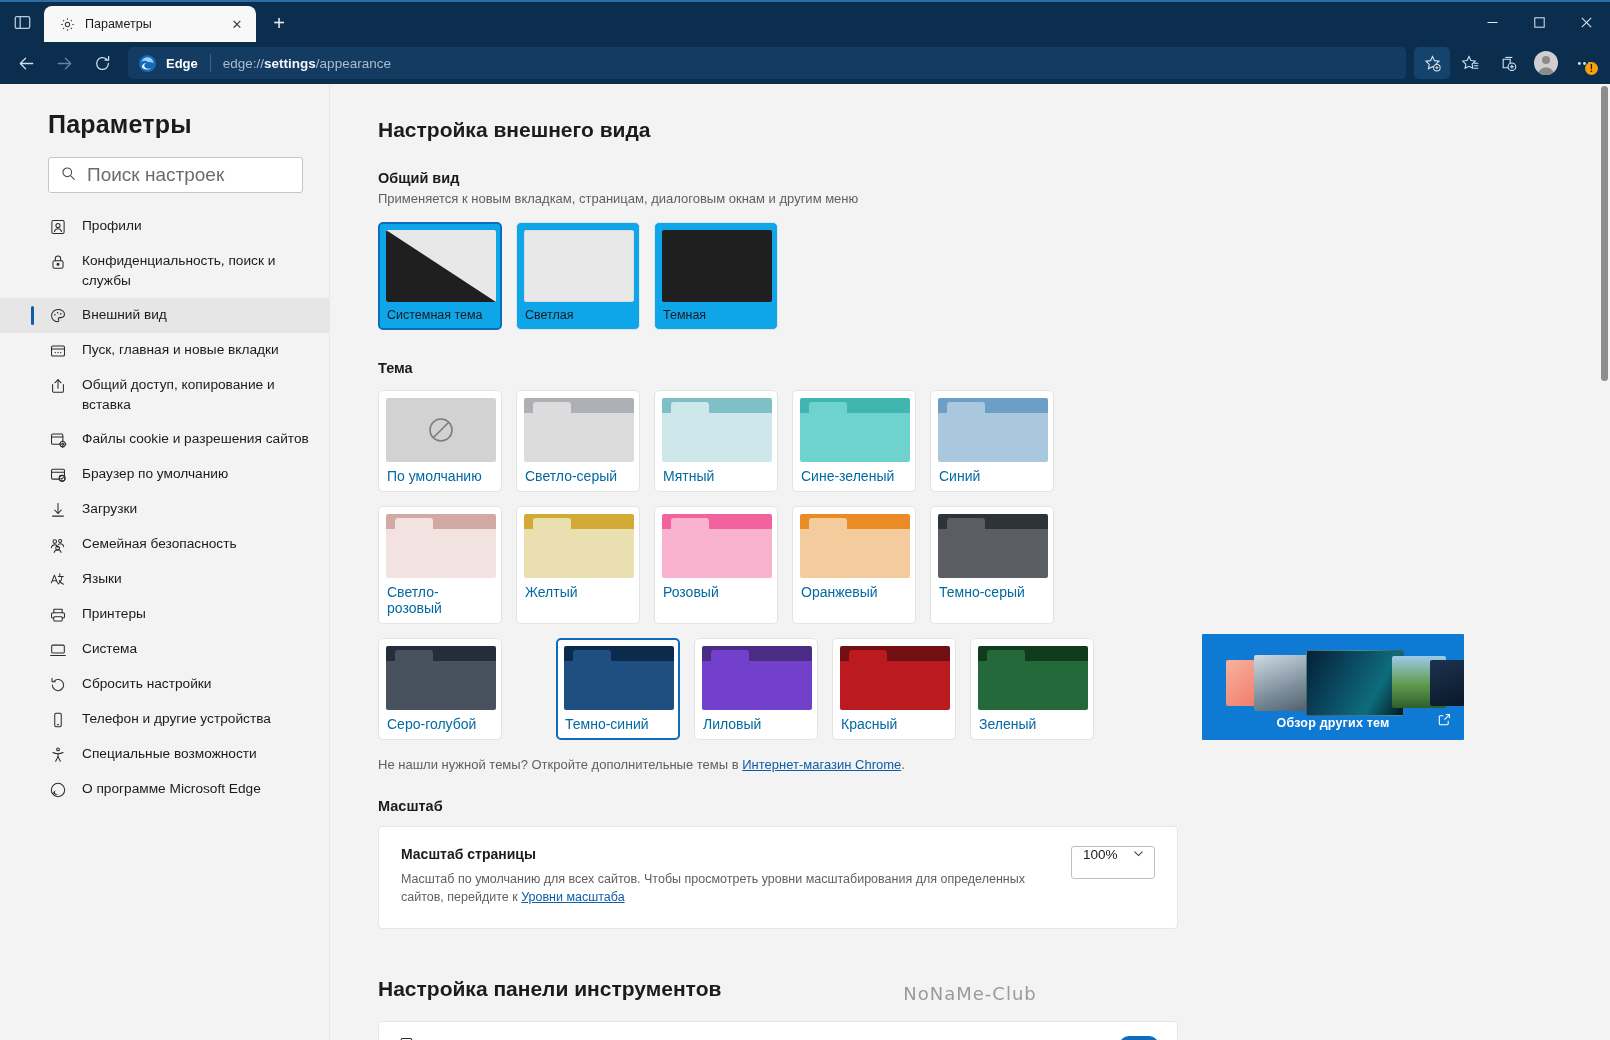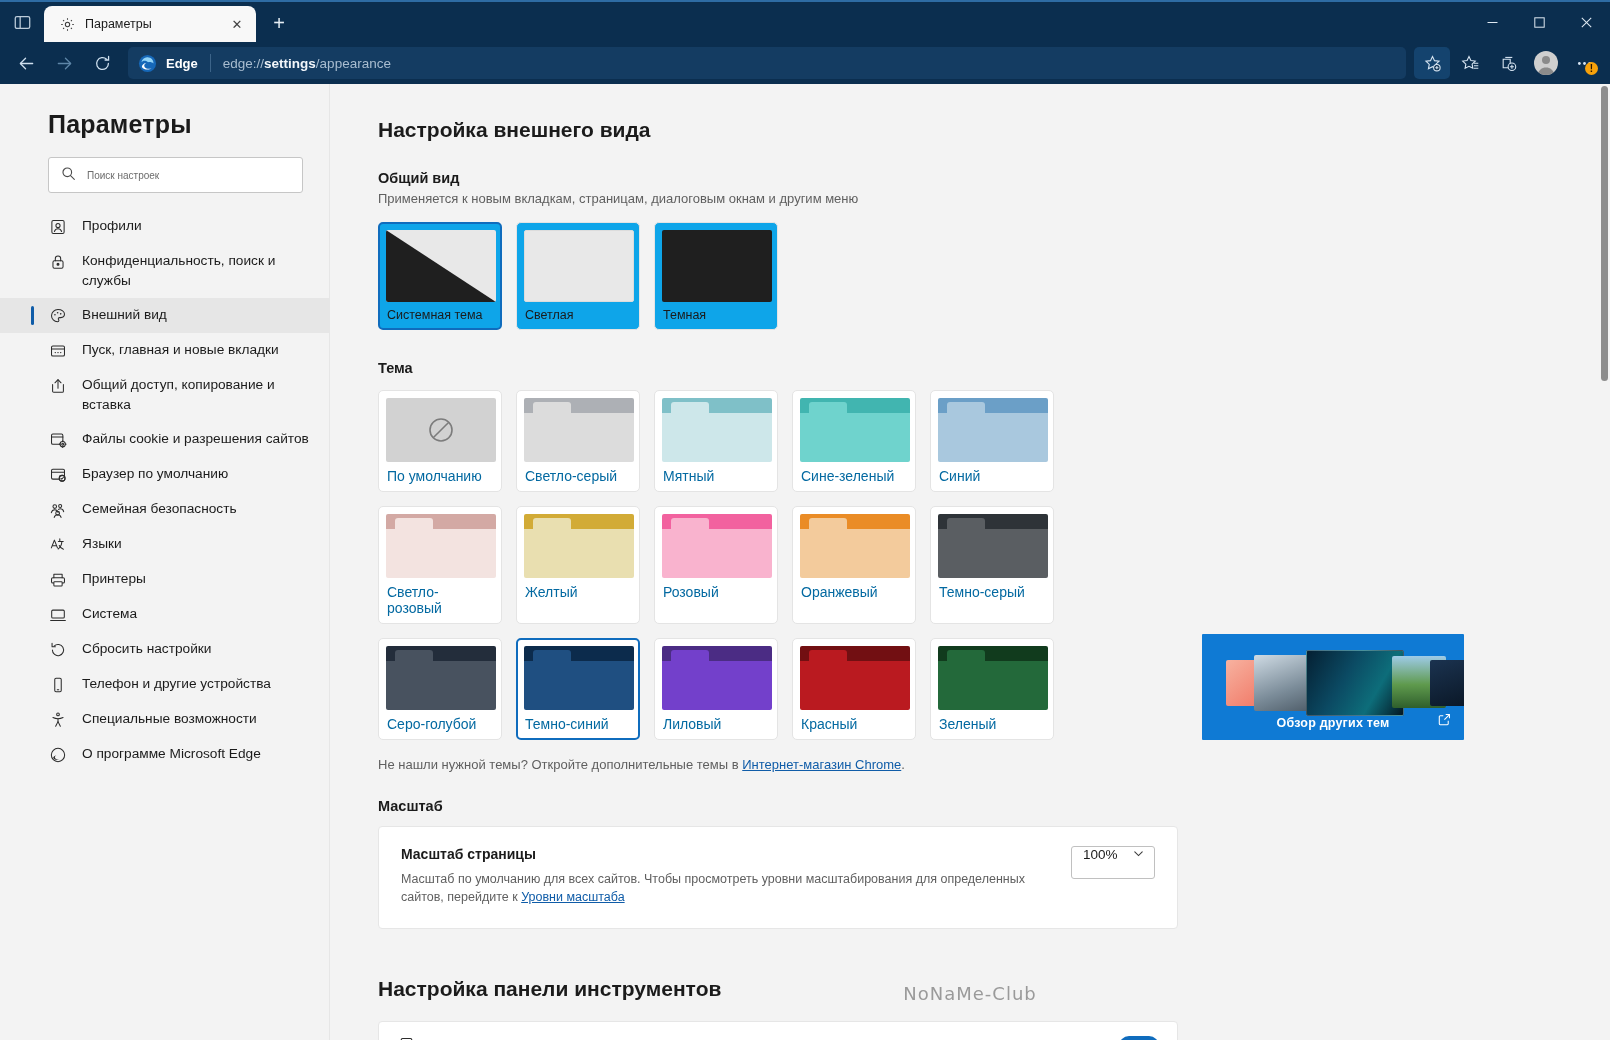--- a/index.html
+++ b/index.html
@@ -92,21 +92,21 @@
   }
   .settings-title {
     font-size:25px; font-weight:600; color:#1b1b1b; padding:0 0 0 48px; margin-bottom:18px;
     letter-spacing:.2px;
   }
   .searchwrap { padding:0 26px 0 48px; }
   .searchbox {
     height:36px; background:#ffffff; border:1px solid #c6c6c6; border-radius:3px;
     display:flex; align-items:center; gap:11px; padding:0 12px;
   }
-  .searchbox .ph { font-size:10px; color:#6c6c6c; }
+  .searchbox .ph { font-size:19px; color:#6c6c6c; }
   .navlist { margin-top:16px; }
   .navitem {
     display:flex; gap:14px; align-items:flex-start; padding:7px 20px 7px 48px;
     position:relative; min-height:31px;
   }
   .navitem .ic { width:20px;height:20px;flex:0 0 20px; display:flex;align-items:center;justify-content:center; margin-top:1px;}
   .navitem .lb { font-size:13.7px; color:#1b1b1b; line-height:20px; }
   .navitem.selected { background:#e6e6e6; }
   .navitem.selected::before {
     content:""; position:absolute; left:31px; top:8px; bottom:8px; width:3px;
@@ -131,21 +131,21 @@
   .modecard.selected { border:2px solid #0f6cbd; padding:6px 6px 3px 6px; }
   .modeswatch { width:110px; height:72px; border-radius:2px; overflow:hidden; }
   .modecard.selected .modeswatch { width:110px; }
   .modecard .cap { font-size:12.5px; color:#1b1b1b; padding:6px 1px 3px; }
 
   .themegrid { display:flex; flex-wrap:wrap; gap:14px; width:810px; }
   .themecard {
     width:124px; background:#fff; border:1px solid #e4e4e4; border-radius:5px;
     padding:7px 7px 4px 7px;
   }
-  .themecard.selected { border:2px solid #0f6cbd; padding:6px 6px 3px 6px; }
+  .themecard.selected { border:2px solid #0f6cbd; padding:6px 6px 3px 6px;margin-left:40px; }
   .themeswatch { width:110px;height:64px; border-radius:2px; position:relative; overflow:hidden; }
   .themeswatch .strip { position:absolute; left:0; right:0; top:0; height:15px; }
   .themeswatch .tab2 { position:absolute; left:9px; top:4px; width:38px; height:11px; border-radius:3px 3px 0 0; }
   .themeswatch .body { position:absolute; left:0; right:0; top:15px; bottom:0; }
   .themecard .cap { font-size:14px; color:#0369a1; padding:6px 1px 3px; }
 
   .morecard {
     width:262px; background:#0f7ad4; border-radius:1px; position:relative;
     display:flex; flex-direction:column; align-items:center; justify-content:flex-end;
     padding-bottom:10px; overflow:hidden;
@@ -410,20 +410,30 @@
             <span class="ic">
               <svg width="18" height="18" viewBox="0 0 20 20" fill="none" stroke="#2b2b2b" stroke-width="1.15" stroke-linecap="round" stroke-linejoin="round">
                 <rect x="2.8" y="3.6" width="14.4" height="11" rx="1.5"></rect>
                 <line x1="2.8" y1="7" x2="17.2" y2="7"></line>
                 <circle cx="14.6" cy="13.6" r="3.2" fill="#fff"></circle>
                 <circle cx="14.6" cy="13.6" r="3.2"></circle>
                 <polyline points="13.2,13.7 14.2,14.7 16,12.7"></polyline>
               </svg>
             </span>
             <span class="lb">Браузер по умолчанию</span>
+          </div>
+          <div class="navitem">
+            <span class="ic">
+              <svg width="18" height="18" viewBox="0 0 20 20" fill="none" stroke="#2b2b2b" stroke-width="1.15" stroke-linecap="round" stroke-linejoin="round">
+                <line x1="10" y1="2.8" x2="10" y2="13.6"></line>
+                <polyline points="6.2,10 10,13.8 13.8,10"></polyline>
+                <line x1="4" y1="16.8" x2="16" y2="16.8"></line>
+              </svg>
+            </span>
+            <span class="lb">Загрузки</span>
           </div>
           <div class="navitem">
             <span class="ic">
               <svg width="18" height="18" viewBox="0 0 20 20" fill="none" stroke="#2b2b2b" stroke-width="1.15" stroke-linecap="round" stroke-linejoin="round">
                 <circle cx="6.4" cy="6.2" r="2"></circle>
                 <circle cx="12.4" cy="5.6" r="1.7"></circle>
                 <path d="M2.6 13c.5-2.2 2-3.3 3.8-3.3s3.3 1.1 3.8 3.3"></path>
                 <path d="M10.6 9.4c.6-.5 1.3-.7 2-.7 1.8 0 3.2 1.1 3.7 3.2"></path>
                 <circle cx="9.6" cy="13.6" r="2.1"></circle>
                 <path d="M5.8 18.2c.5-1.9 1.9-2.9 3.8-2.9s3.3 1 3.8 2.9"></path>

